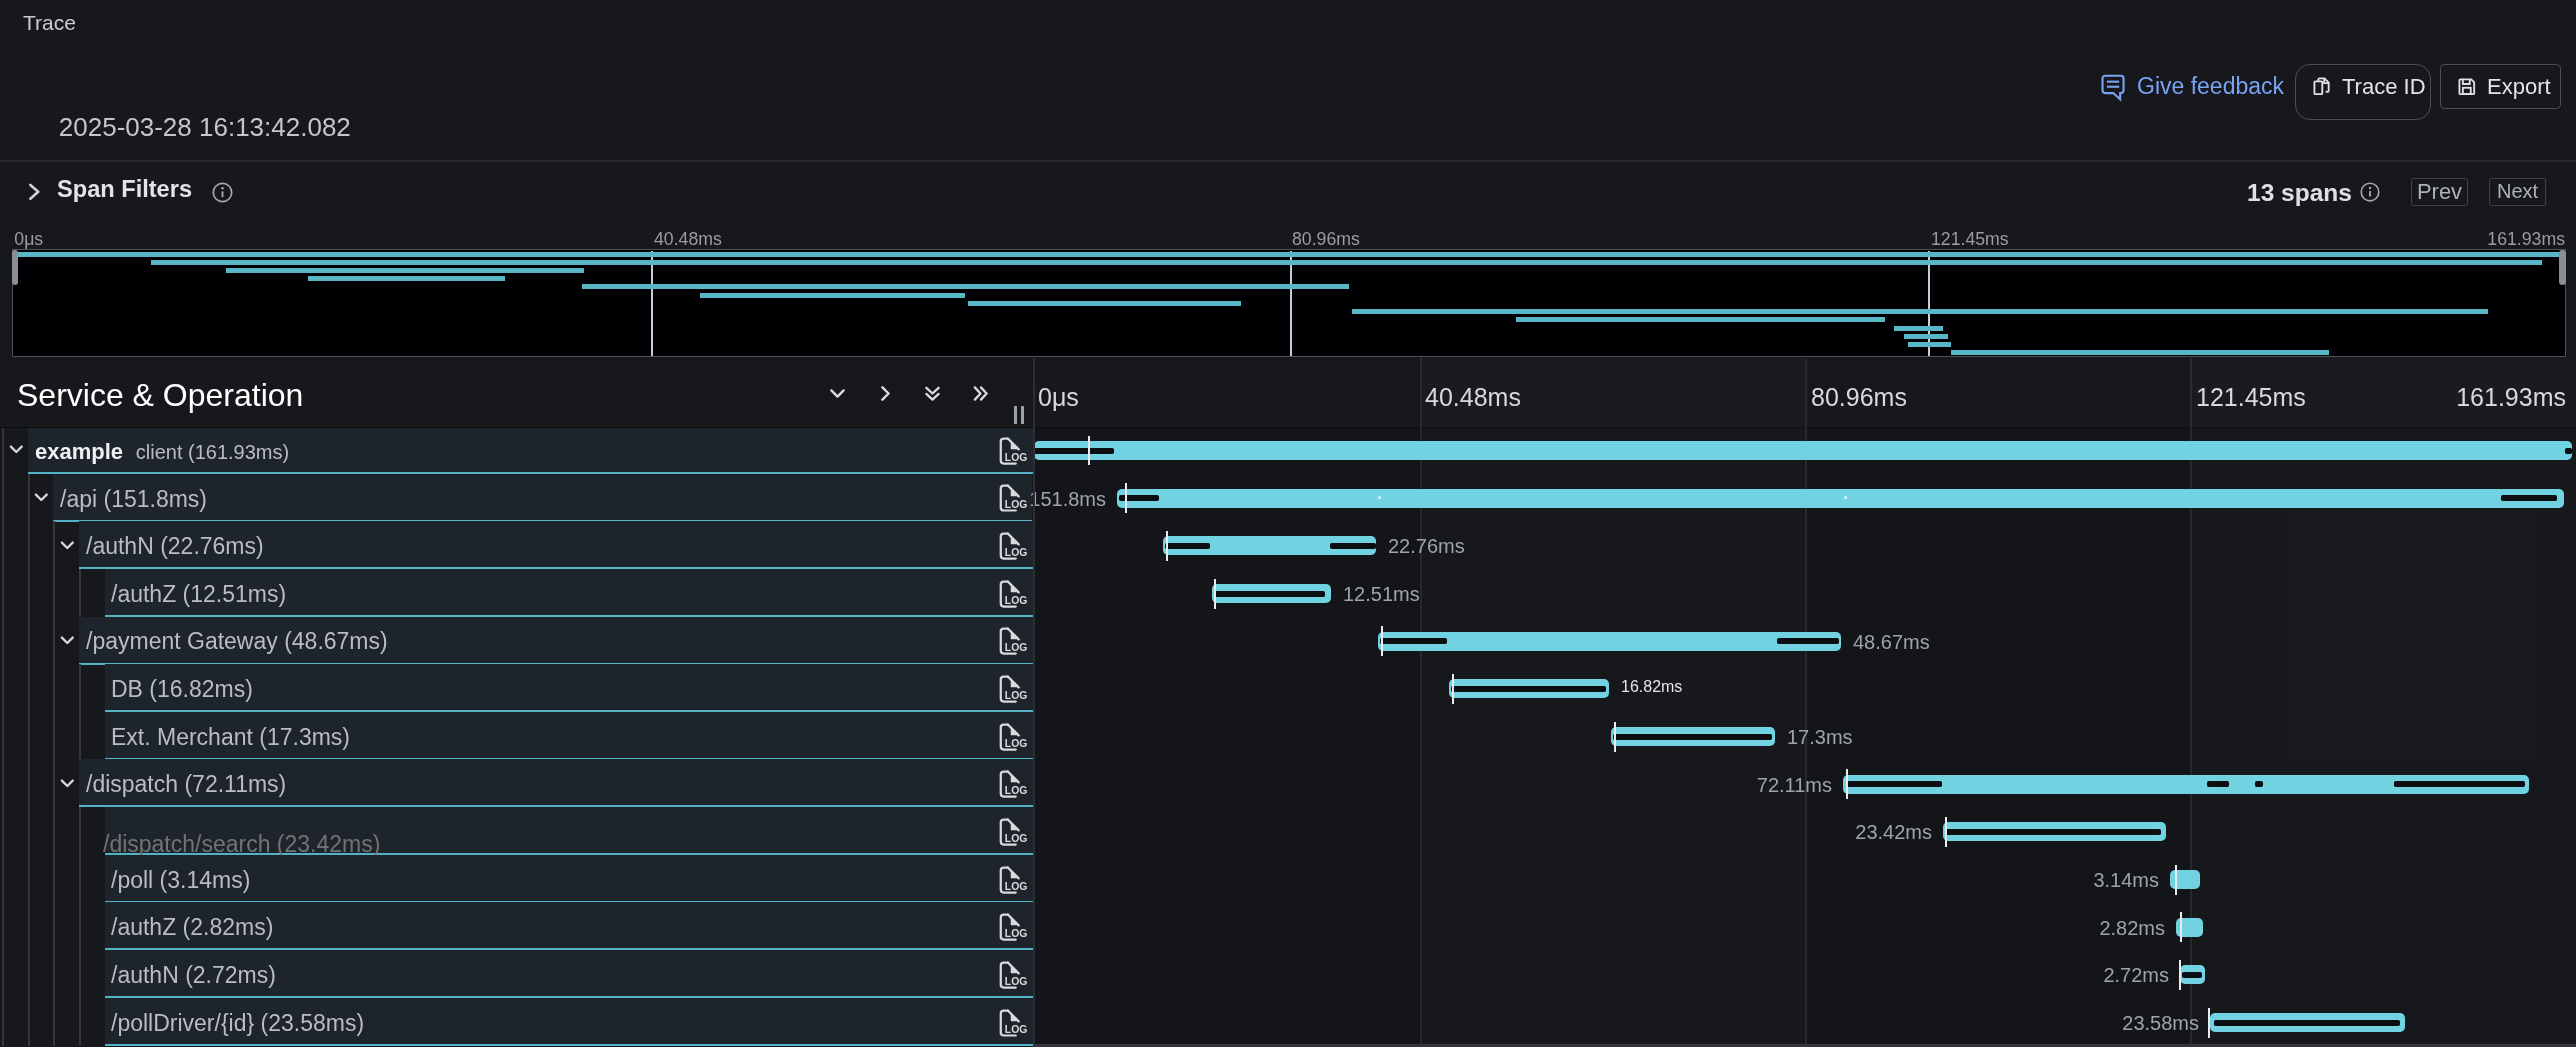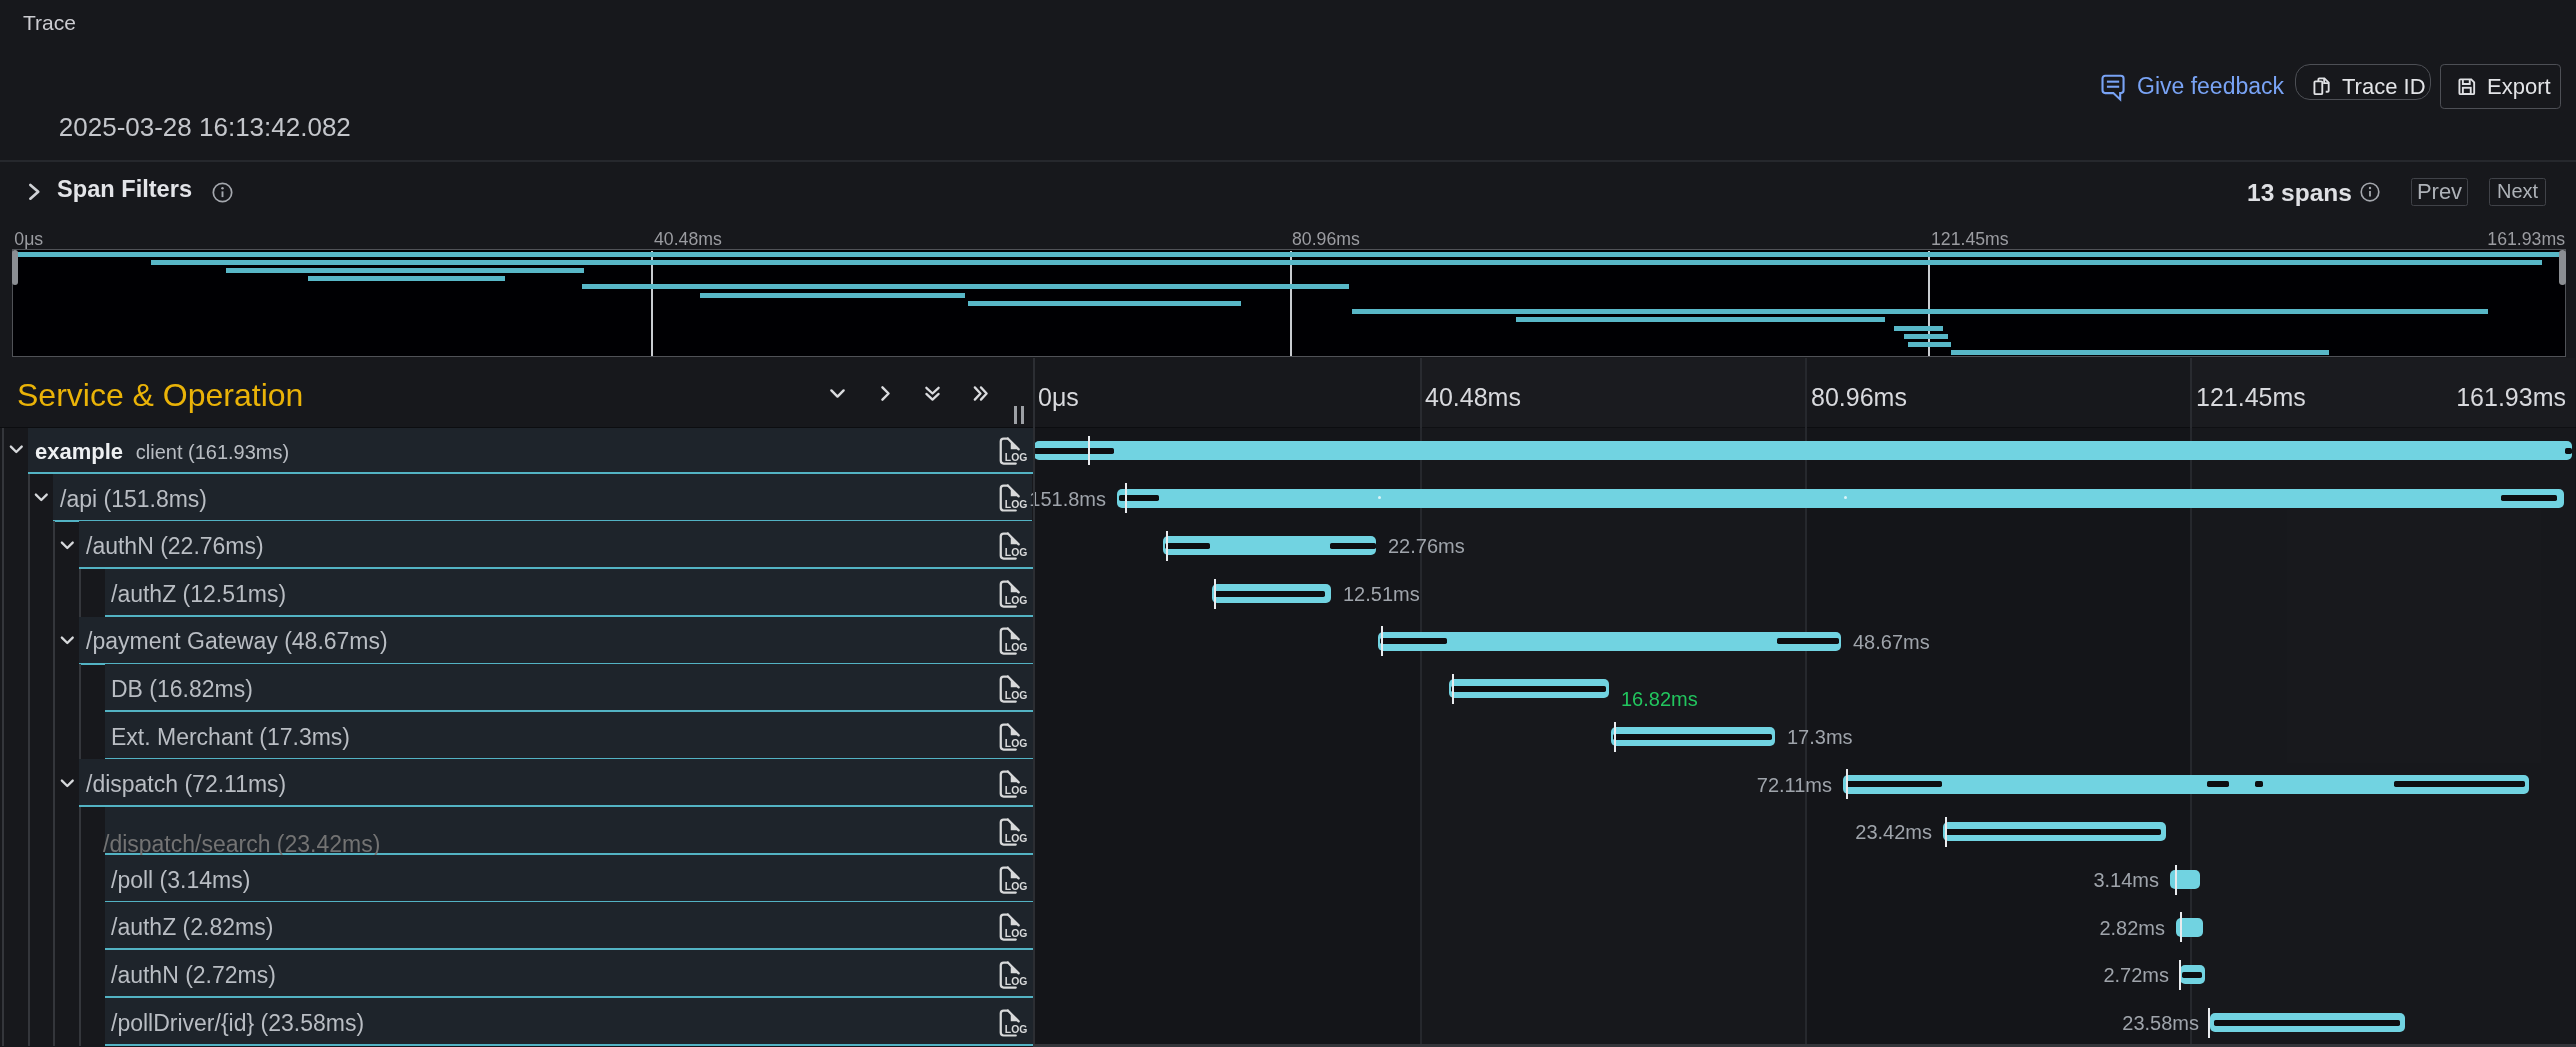--- a/index.html
+++ b/index.html
@@ -10,21 +10,21 @@
 <div class="abs" style="left:23px;top:11.4px;font-size:21px;font-weight:500;color:#ccccd1;">Trace</div>
 <div class="abs" style="left:14.8px;top:112px;font-size:26px;color:#c4c6cb;margin-left:44px;">2025-03-28 16:13:42.082</div>
 <div class="abs" style="left:2101px;top:73px;width:194px;height:39px;">
 <svg width="24.5" height="28" viewBox="0 0 29 33" style="position:absolute;top:0.8px;left:0;">
  <path d="M5 2 H23.5 A3.2 3.2 0 0 1 26.7 5.2 V19.3 A3.2 3.2 0 0 1 23.5 22.5 H22.7 V30 L14.6 22.5 H5 A3.2 3.2 0 0 1 1.8 19.3 V5.2 A3.2 3.2 0 0 1 5 2 Z" fill="none" stroke="#79a3f5" stroke-width="2.5"></path>
  <line x1="7" y1="9" x2="21.5" y2="9" stroke="#79a3f5" stroke-width="2.5"></line>
  <line x1="7" y1="15" x2="21.5" y2="15" stroke="#79a3f5" stroke-width="2.5"></line>
 </svg>
     </div>
 <div class="abs" style="left:2137px;top:73px;font-size:23px;color:#79a3f5;">Give feedback</div>
-<div class="abs" style="left:2295px;top:64px;width:136px;height:36px;border:1.7px solid #4d4f55;border-radius:15px;background:rgba(24,25,30,0.4);">
+<div class="abs" style="left:2295px;top:64px;width:136px;height:56px;border:1.7px solid #4d4f55;border-radius:15px;background:rgba(24,25,30,0.4);">
       <div class="abs" style="left:13.5px;top:10px;"><svg width="23.6" height="23.6" viewBox="0 0 24 24">
  <path d="M8.5 6.5 v-2 a1 1 0 0 1 1 -1 h5.2 l4.3 4.3 v8.2 a1 1 0 0 1 -1 1 h-2" fill="none" stroke="#e0e1e4" stroke-width="1.9"></path>
  <path d="M14.4 3.7 v4.5 h4.4" fill="none" stroke="#e0e1e4" stroke-width="1.9"></path>
  <rect x="4.5" y="6.5" width="8" height="13" rx="1" fill="none" stroke="#e0e1e4" stroke-width="1.9"></rect>
 </svg></div>
       <div class="abs" style="left:46px;top:10px;font-size:22px;font-weight:500;color:#e3e4e7;line-height:24.5px;white-space:nowrap;">Trace ID</div>
     </div>
 <div class="abs" style="left:2440px;top:64px;width:121px;height:45px;border:1.7px solid #4d4f55;border-radius:4.2px;background:rgba(24,25,30,0.4);">
       <div class="abs" style="left:13.5px;top:10px;"><svg width="23.6" height="23.6" viewBox="0 0 24 24">
  <path d="M4.5 5.5 a1 1 0 0 1 1 -1 h11 l3 3 v11 a1 1 0 0 1 -1 1 h-13 a1 1 0 0 1 -1 -1 z" fill="none" stroke="#e0e1e4" stroke-width="1.9"></path>
@@ -78,21 +78,21 @@
 <div class="abs" style="left:1908px;top:342px;width:43px;height:5.3px;background:#58b7c7;"></div>
 <div class="abs" style="left:1951px;top:350px;width:378px;height:5.3px;background:#58b7c7;"></div>
 <div class="abs" style="left:11.8px;top:250px;width:6.7px;height:35px;background:#8b8e93;border-radius:3.4px;"></div>
 <div class="abs" style="left:2559px;top:250px;width:6.7px;height:35px;background:#8b8e93;border-radius:3.4px;"></div>
 <div class="abs" style="left:0;top:358px;width:2576px;height:70px;background:#17181c;border-bottom:1.7px solid #0c0d10;"></div>
 <div class="abs" style="left:1420px;top:358px;width:1.7px;height:70px;background:#26282d;"></div>
 <div class="abs" style="left:1805px;top:358px;width:1.7px;height:70px;background:#26282d;"></div>
 <div class="abs" style="left:2190px;top:358px;width:1.7px;height:70px;background:#26282d;"></div>
 <div class="abs" style="left:1420px;top:358px;width:385px;height:70px;background:rgba(255,255,255,0.016);"></div>
 <div class="abs" style="left:2190px;top:358px;width:385px;height:70px;background:rgba(255,255,255,0.016);"></div>
-<div class="abs" style="left:17px;top:377px;font-size:32px;font-weight:400;color:#eab308;">Service &amp; Operation</div>
+<div class="abs" style="left:17px;top:377px;font-size:32px;font-weight:400;color:#ffffff;">Service &amp; Operation</div>
 <svg class="abs" style="left:827px;top:383px;" width="21" height="21" viewBox="0 0 24 24">
  <path d="M5 8.5 L12 15.5 L19 8.5" fill="none" stroke="#dadbde" stroke-width="2.8" stroke-linecap="round" stroke-linejoin="round"></path>
     </svg>
 <svg class="abs" style="left:875px;top:383px;" width="21" height="21" viewBox="0 0 24 24">
  <path d="M8.5 5 L15.5 12 L8.5 19" fill="none" stroke="#dadbde" stroke-width="2.8" stroke-linecap="round" stroke-linejoin="round"></path>
     </svg>
 <svg class="abs" style="left:922px;top:383px;" width="21" height="21" viewBox="0 0 24 24">
  <path d="M5 5.5 L12 12 L19 5.5" fill="none" stroke="#dadbde" stroke-width="2.6" stroke-linecap="round" stroke-linejoin="round"></path>
  <path d="M5 12.5 L12 19 L19 12.5" fill="none" stroke="#dadbde" stroke-width="2.6" stroke-linecap="round" stroke-linejoin="round"></path>
     </svg>
@@ -212,21 +212,21 @@
 <div class="abs" style="left:111px;top:248px;font-size:23px;color:#b9bdc3;white-space:nowrap;">DB (16.82ms)</div>
 <div class="abs" style="left:997px;top:246px;"><svg width="30" height="30" viewBox="0 0 36 36">
  <path d="M13 3 H8 Q4.5 3 4.5 6.5 V29.5 Q4.5 33 8 33 H22.5" fill="none" stroke="#d8d9da" stroke-width="2.7" stroke-linecap="round"></path>
  <path d="M13 3 L26 16" stroke="#d8d9da" stroke-width="2.7" stroke-linecap="round"></path>
  <path d="M16.5 6.5 L26 16 L16.5 16 Z" fill="#d8d9da"></path>
  <text x="9.4" y="30" font-family="Liberation Sans, sans-serif" font-size="12.5" font-weight="700" fill="#d8d9da">LOG</text>
 </svg></div>
 <div class="abs" style="left:1449px;top:251px;width:160px;height:19px;background:#71d3e1;border-radius:5px;"></div>
 <div class="abs" style="left:1451px;top:258px;width:155px;height:5.6px;background:#0d0e11;border-radius:1.7px;"></div>
 <div class="abs" style="left:1452px;top:246px;width:2.2px;height:29.5px;background:#e9ebee;"></div>
-<div class="abs" style="left:1621px;top:260px;font-size:20px;color:#22c55e;white-space:nowrap;">16.82ms</div>
+<div class="abs" style="left:1621px;top:250px;font-size:16px;color:#e5e5e5;white-space:nowrap;">16.82ms</div>
 <div class="abs" style="left:105px;top:284px;width:928px;height:48px;background:#1e242b;border-bottom:2px solid #53b3c4;"></div>
 <div class="abs" style="left:2.1px;top:284px;width:2.1px;height:48px;background:#34363b;"></div>
 <div class="abs" style="left:28px;top:284px;width:2.1px;height:48px;background:#34363b;"></div>
 <div class="abs" style="left:53px;top:284px;width:2.1px;height:48px;background:#34363b;"></div>
 <div class="abs" style="left:79px;top:284px;width:2.1px;height:48px;background:#34363b;"></div>
 <div class="abs" style="left:111px;top:296px;font-size:23px;color:#b9bdc3;white-space:nowrap;">Ext. Merchant (17.3ms)</div>
 <div class="abs" style="left:997px;top:294px;"><svg width="30" height="30" viewBox="0 0 36 36">
  <path d="M13 3 H8 Q4.5 3 4.5 6.5 V29.5 Q4.5 33 8 33 H22.5" fill="none" stroke="#d8d9da" stroke-width="2.7" stroke-linecap="round"></path>
  <path d="M13 3 L26 16" stroke="#d8d9da" stroke-width="2.7" stroke-linecap="round"></path>
  <path d="M16.5 6.5 L26 16 L16.5 16 Z" fill="#d8d9da"></path>

